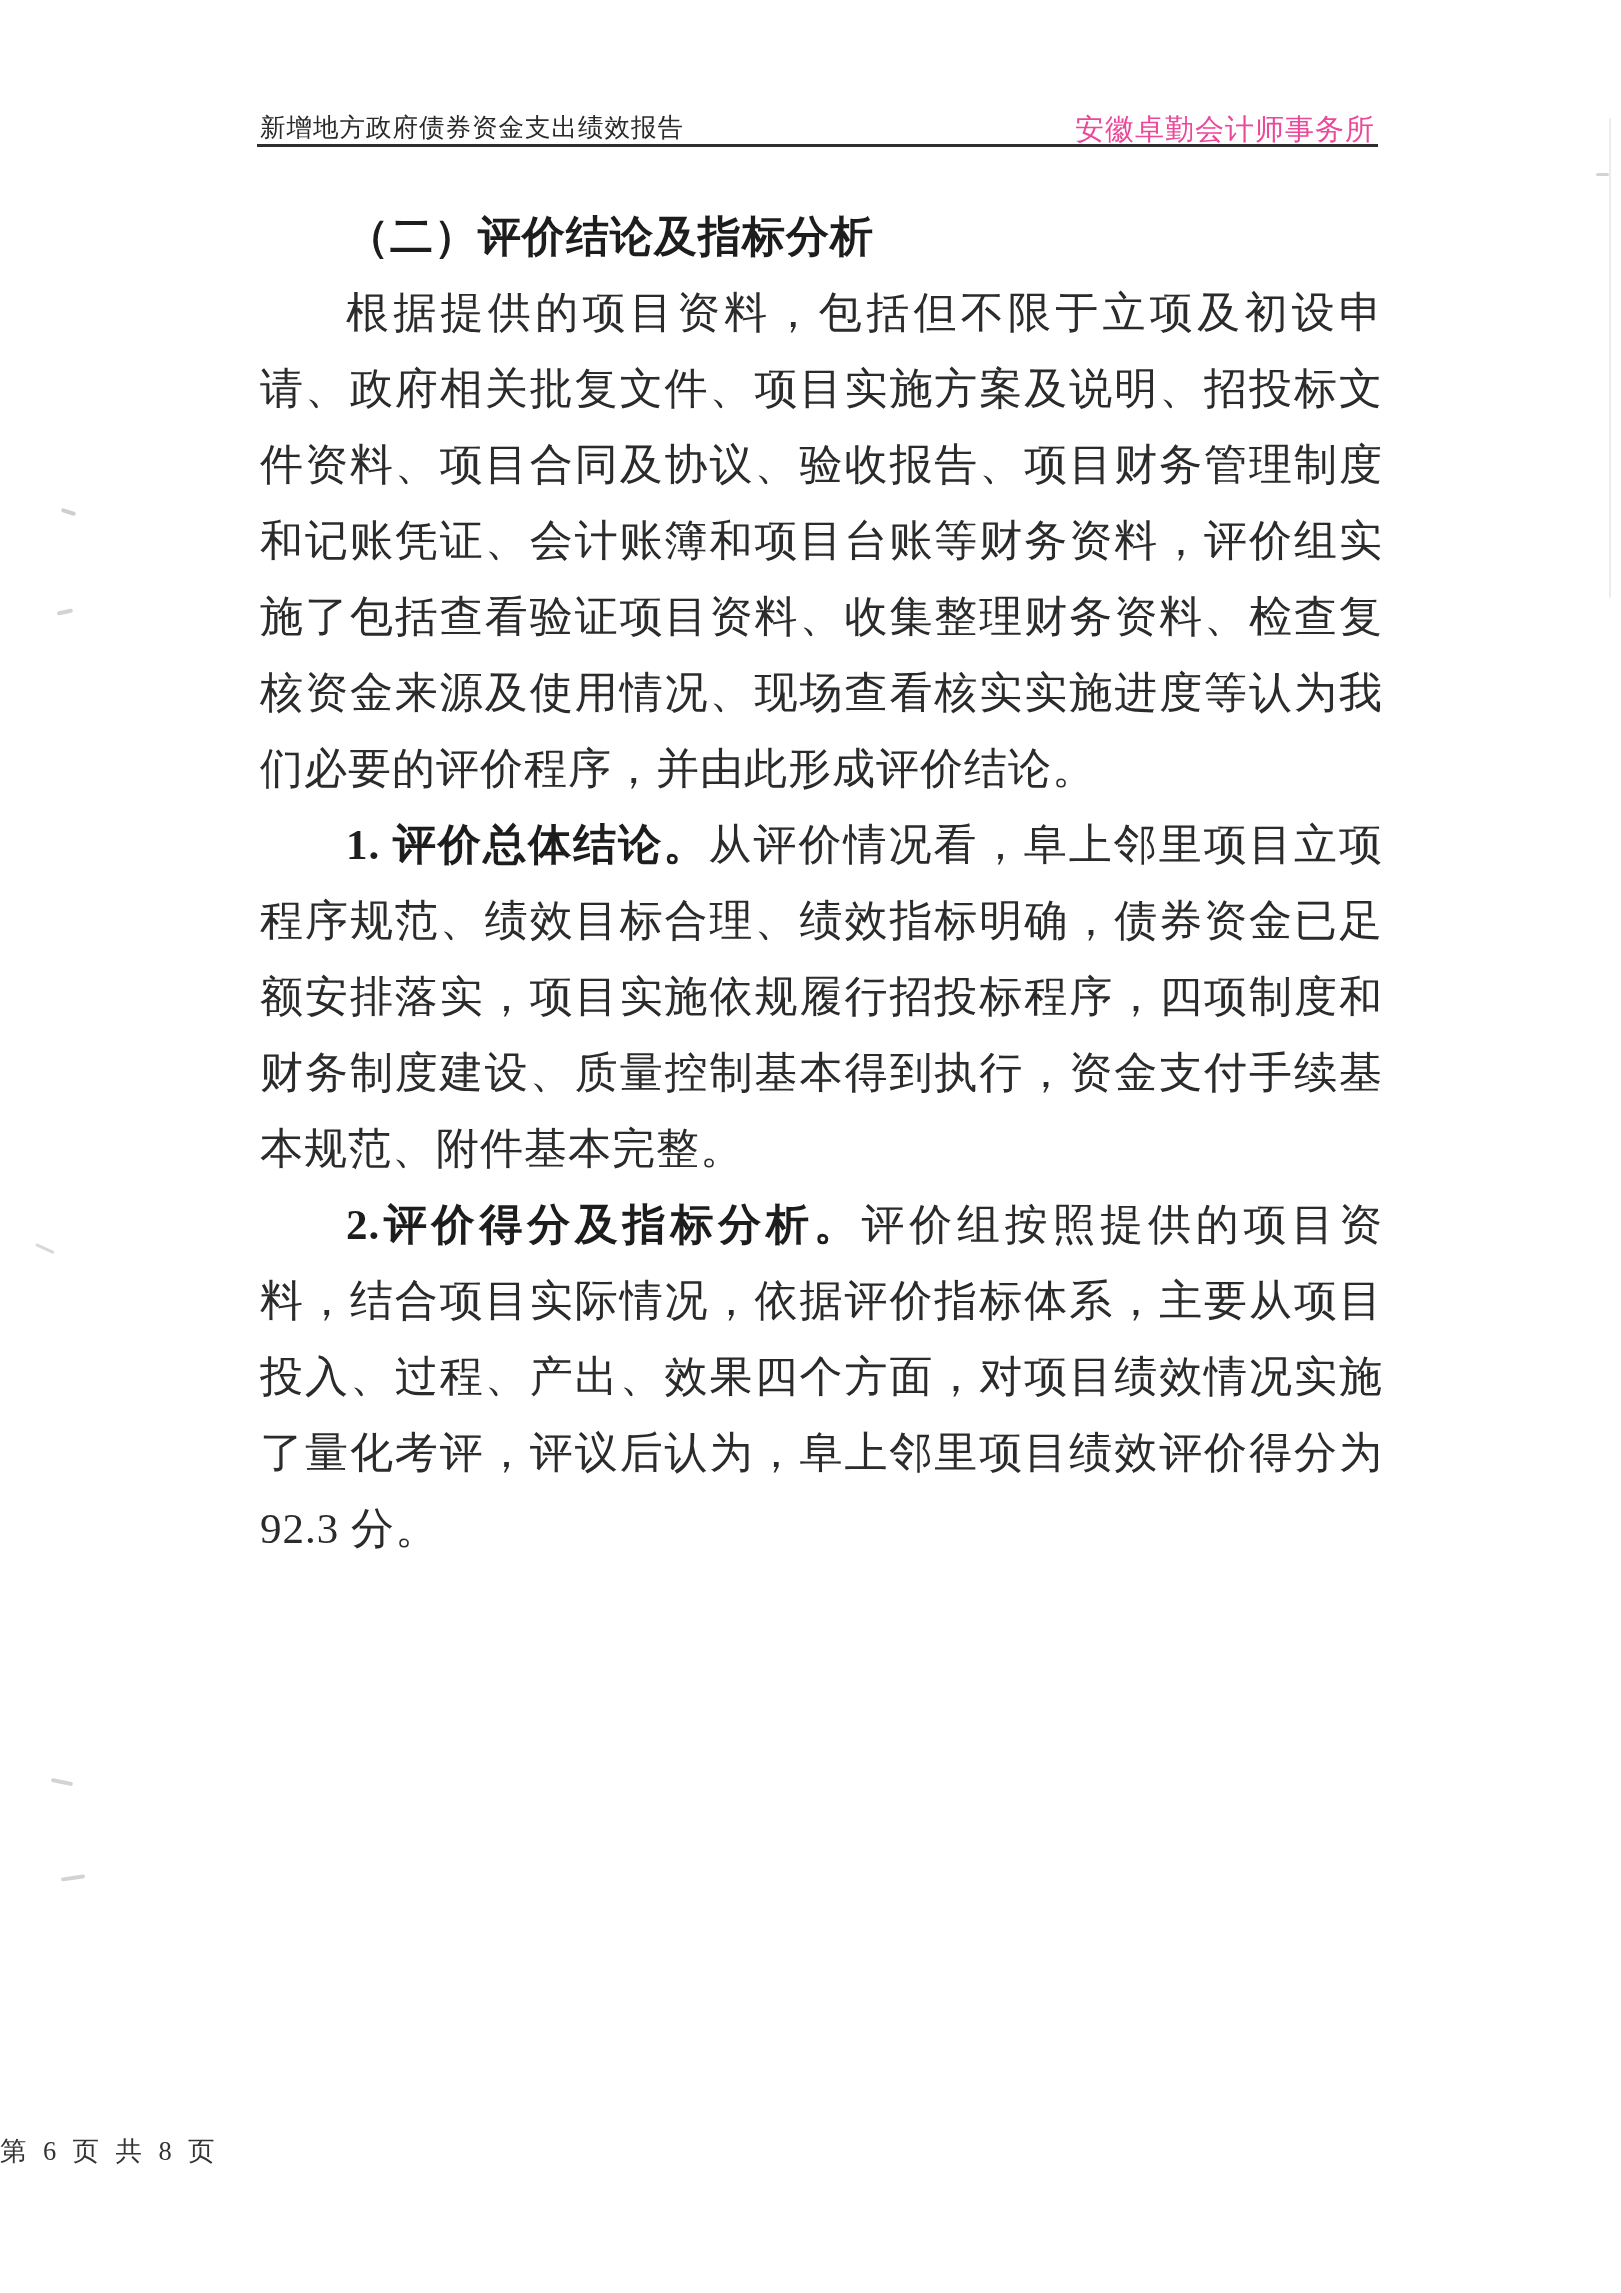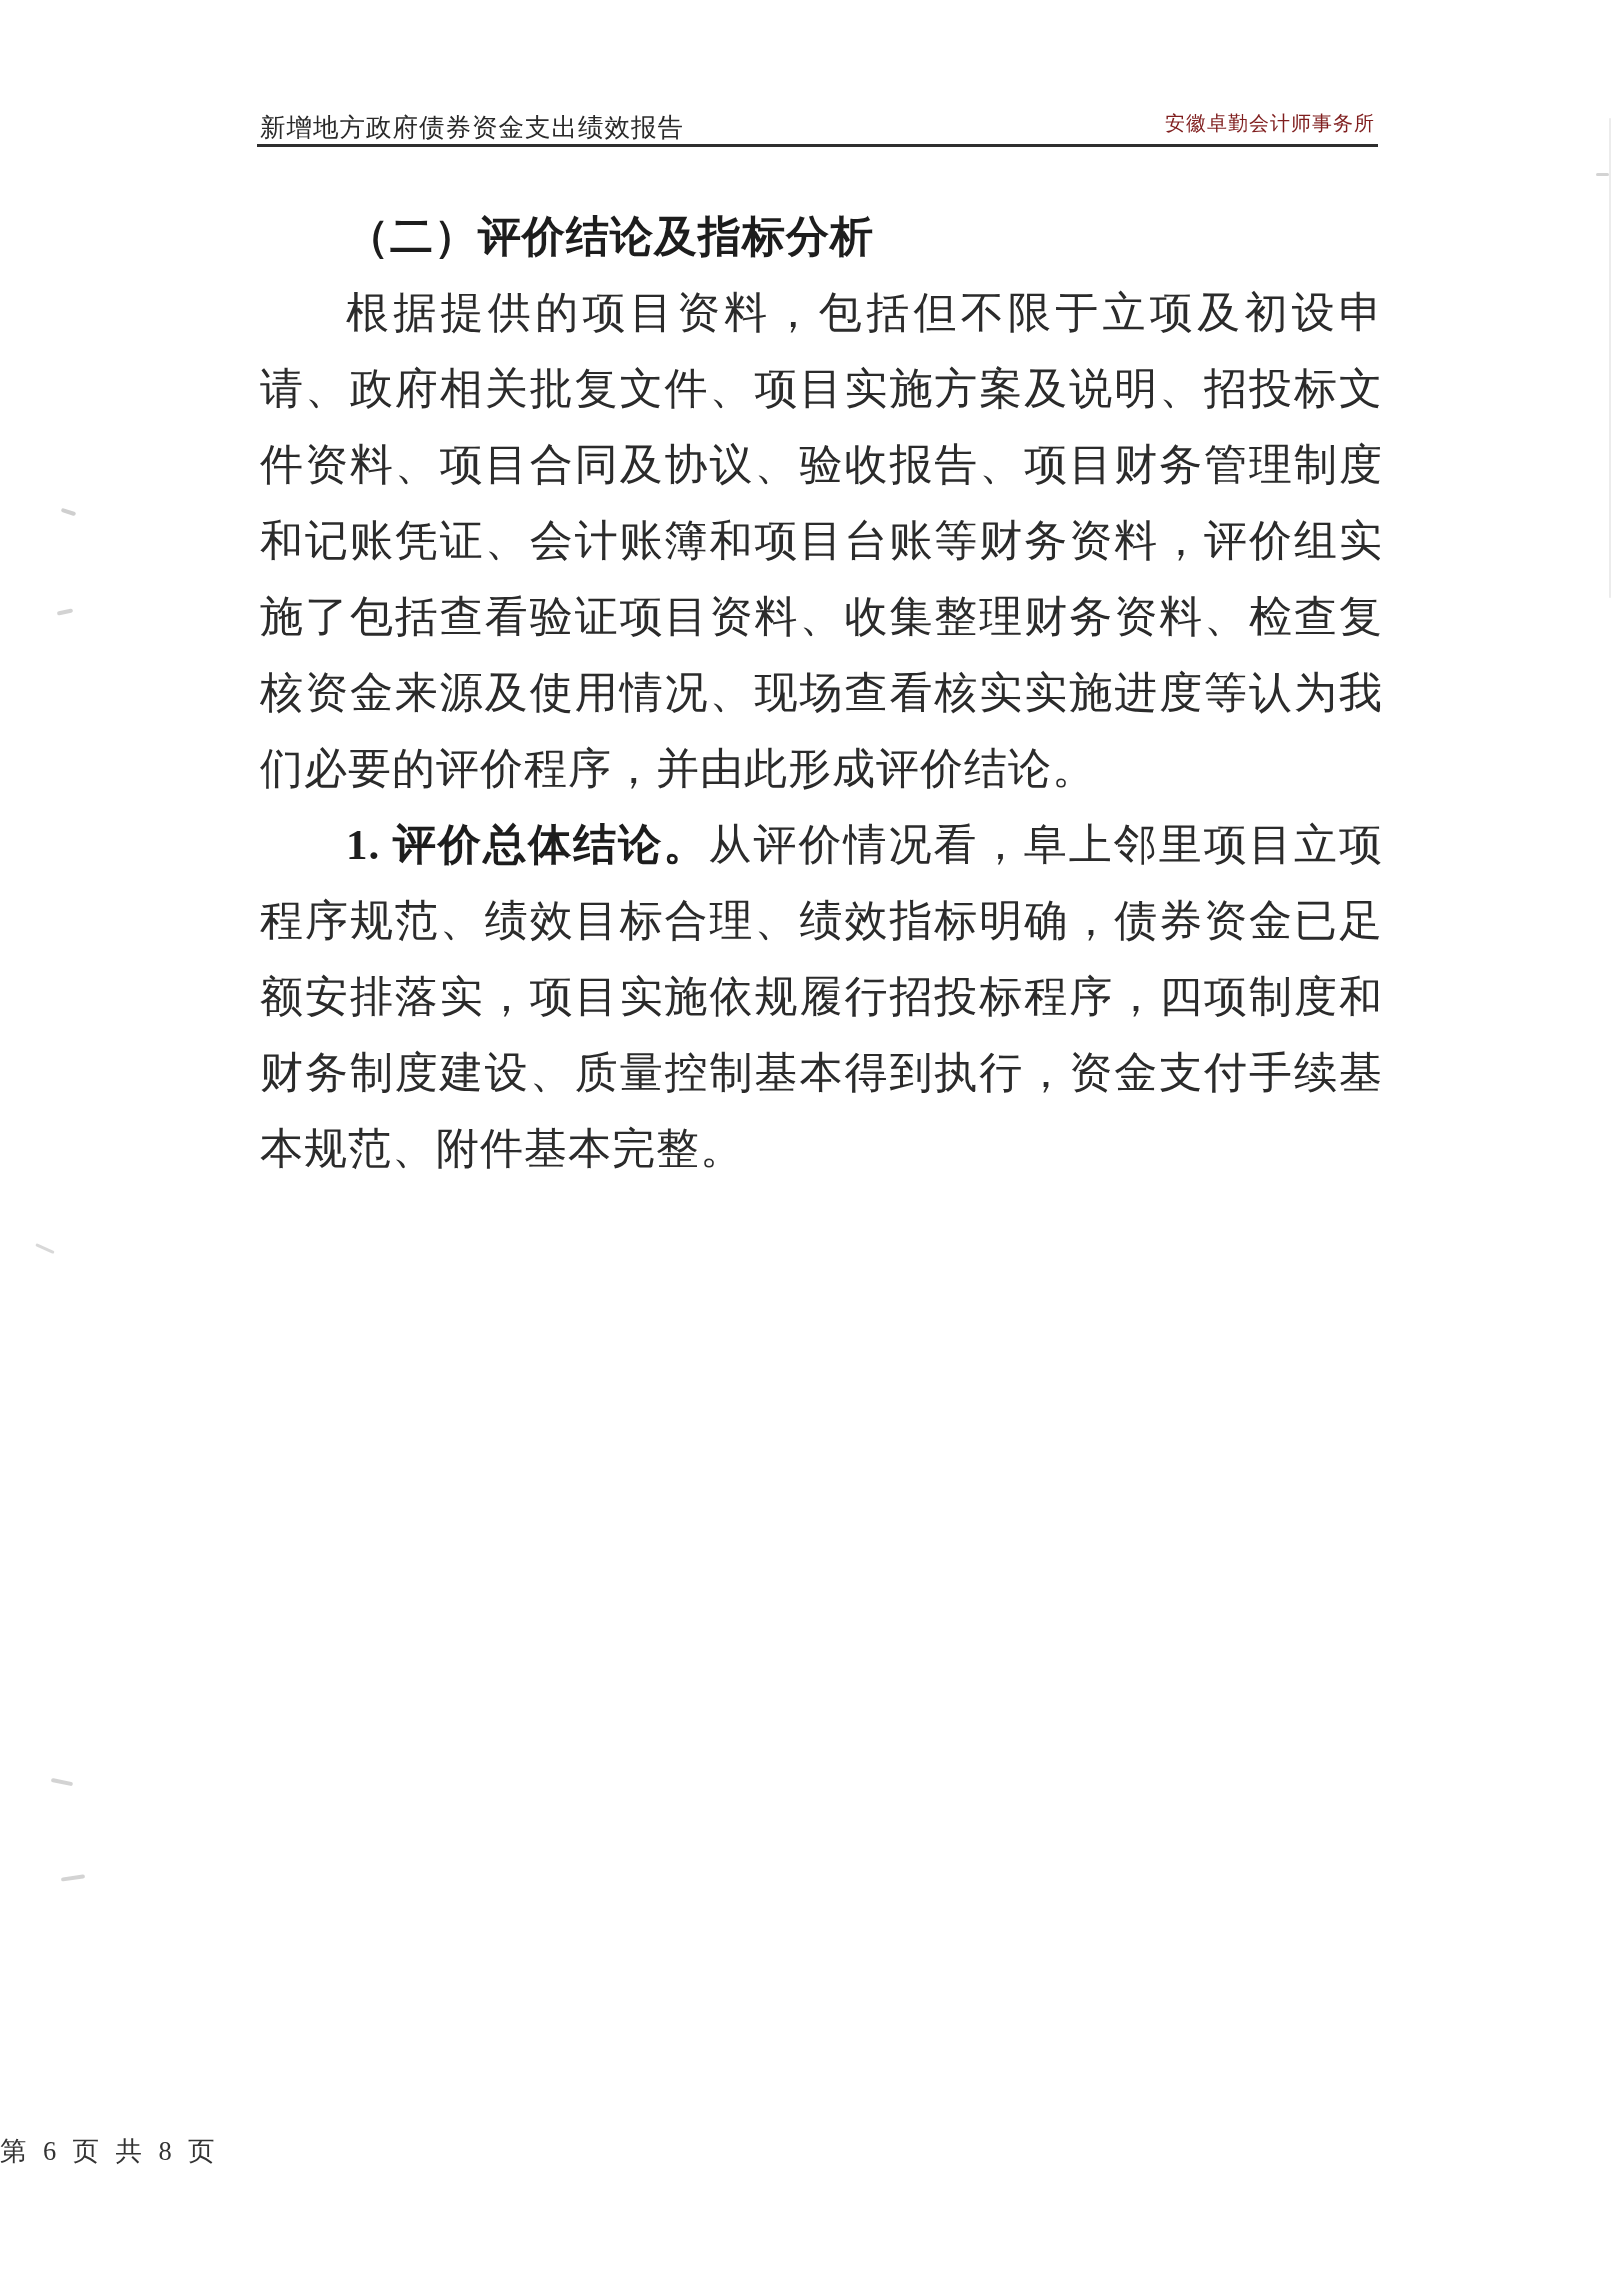--- a/index.html
+++ b/index.html
@@ -25,23 +25,23 @@
     top: 110px;
     font-size: 25.5px;
     letter-spacing: 1px;
     color: #2a2a2a;
     white-space: nowrap;
   }
   .header-right {
     position: absolute;
     right: 246px;
     top: 110px;
-    font-size: 20px;
+    font-size: 29px;
     letter-spacing: 1px;
-    color: #7f1d1d;
+    color: #ec4899;
     white-space: nowrap;
   }
   .header-rule {
     position: absolute;
     left: 257px;
     top: 144px;
     width: 1121px;
     height: 2.9px;
     background: #2e2e2e;
   }
@@ -101,20 +101,21 @@
   <div class="header-left">新增地方政府债券资金支出绩效报告</div>
 
   <div class="header-right">安徽卓勤会计师事务所</div>
 
   <div class="header-rule"></div>
 
   <div class="doc-body">
       <p class="para"><span class="bold">（二）评价结论及指标分析</span></p>
       <p class="para"><span>根据提供的项目资料，包括但不限于立项及初设申请、政府相关批复文件、项目实施方案及说明、招投标文件资料、项目合同及协议、验收报告、项目财务管理制度和记账凭证、会计账簿和项目台账等财务资料，评价组实施了包括查看验证项目资料、收集整理财务资料、检查复核资金来源及使用情况、现场查看核实实施进度等认为我们必要的评价程序，并由此形成评价结论。</span></p>
       <p class="para"><span class="bold">1. 评价总体结论。</span><span>从评价情况看，阜上邻里项目立项程序规范、绩效目标合理、绩效指标明确，债券资金已足额安排落实，项目实施依规履行招投标程序，四项制度和财务制度建设、质量控制基本得到执行，资金支付手续基本规范、附件基本完整。</span></p>
+      <p class="para"><span class="bold">2.评价得分及指标分析。</span><span>评价组按照提供的项目资料，结合项目实际情况，依据评价指标体系，主要从项目投入、过程、产出、效果四个方面，对项目绩效情况实施了量化考评，评议后认为，阜上邻里项目绩效评价得分为 92.3 分。</span></p>
     </div>
 
   <div class="footer">第 6 页 共 8 页</div>
 
   <div class="artifact a1"></div>
   <div class="artifact a2"></div>
   <div class="artifact a3"></div>
   <div class="artifact a4"></div>
   <div class="artifact a5"></div>
   <div class="artifact a6"></div>

